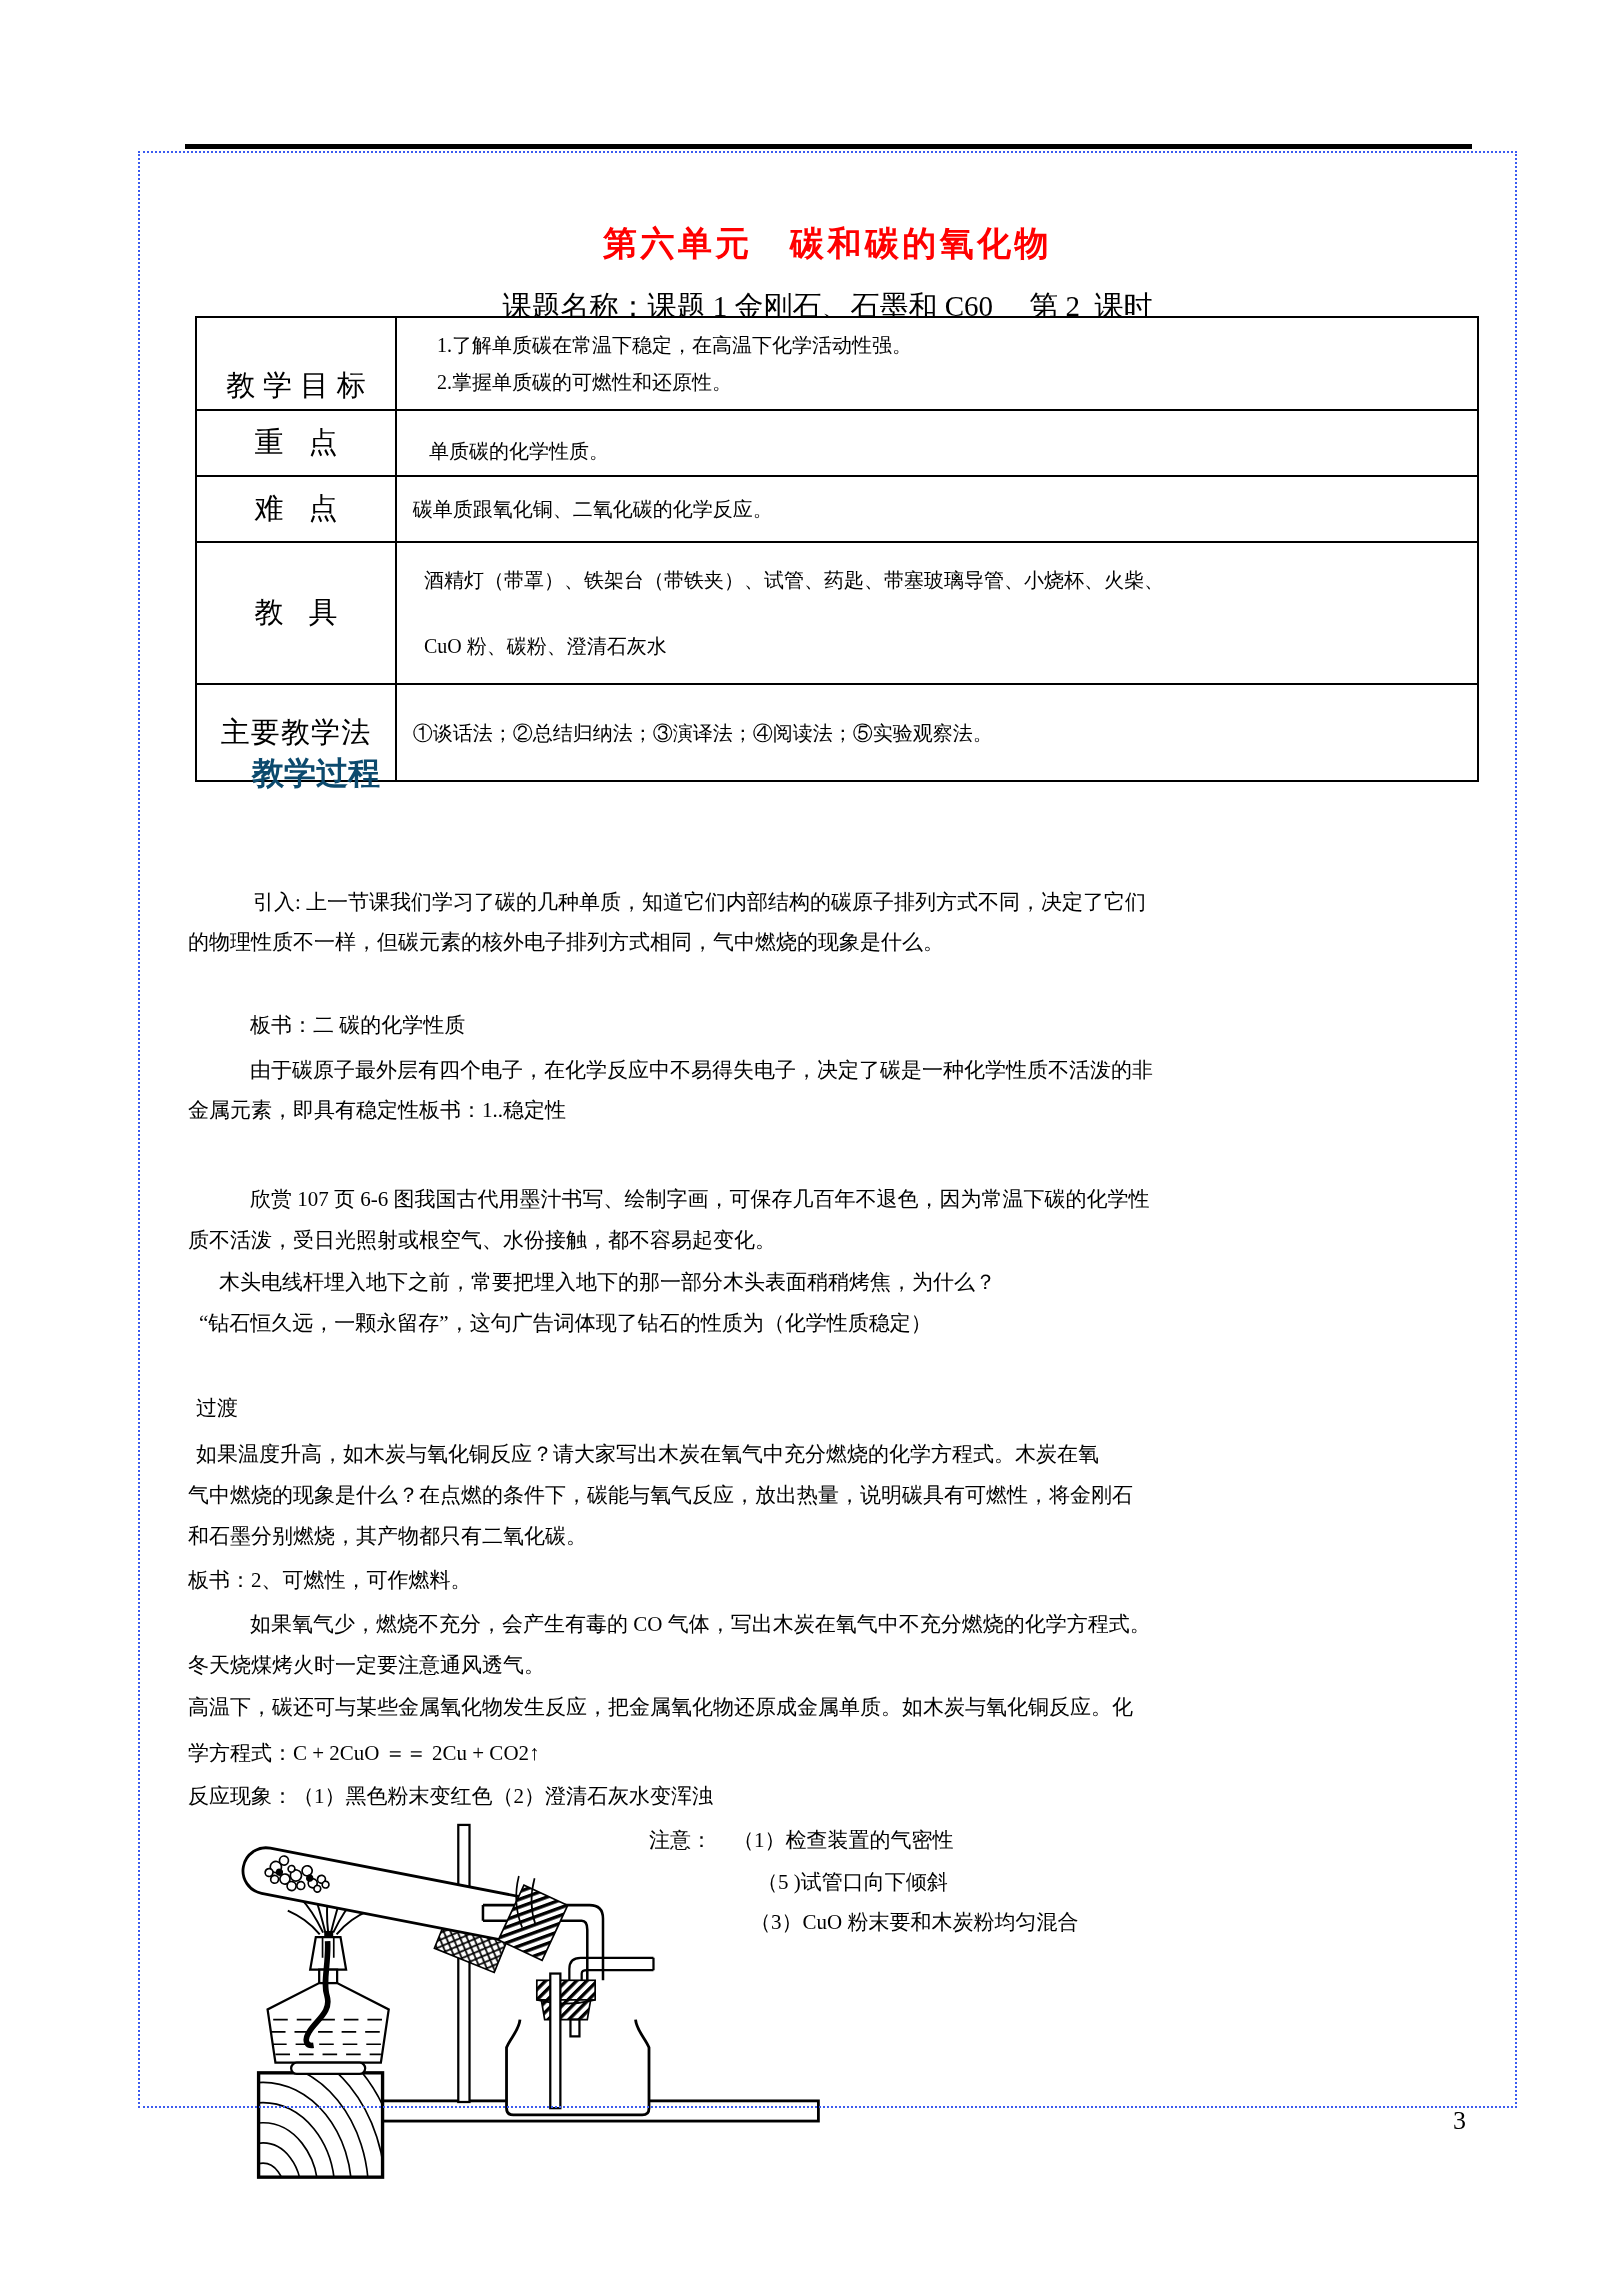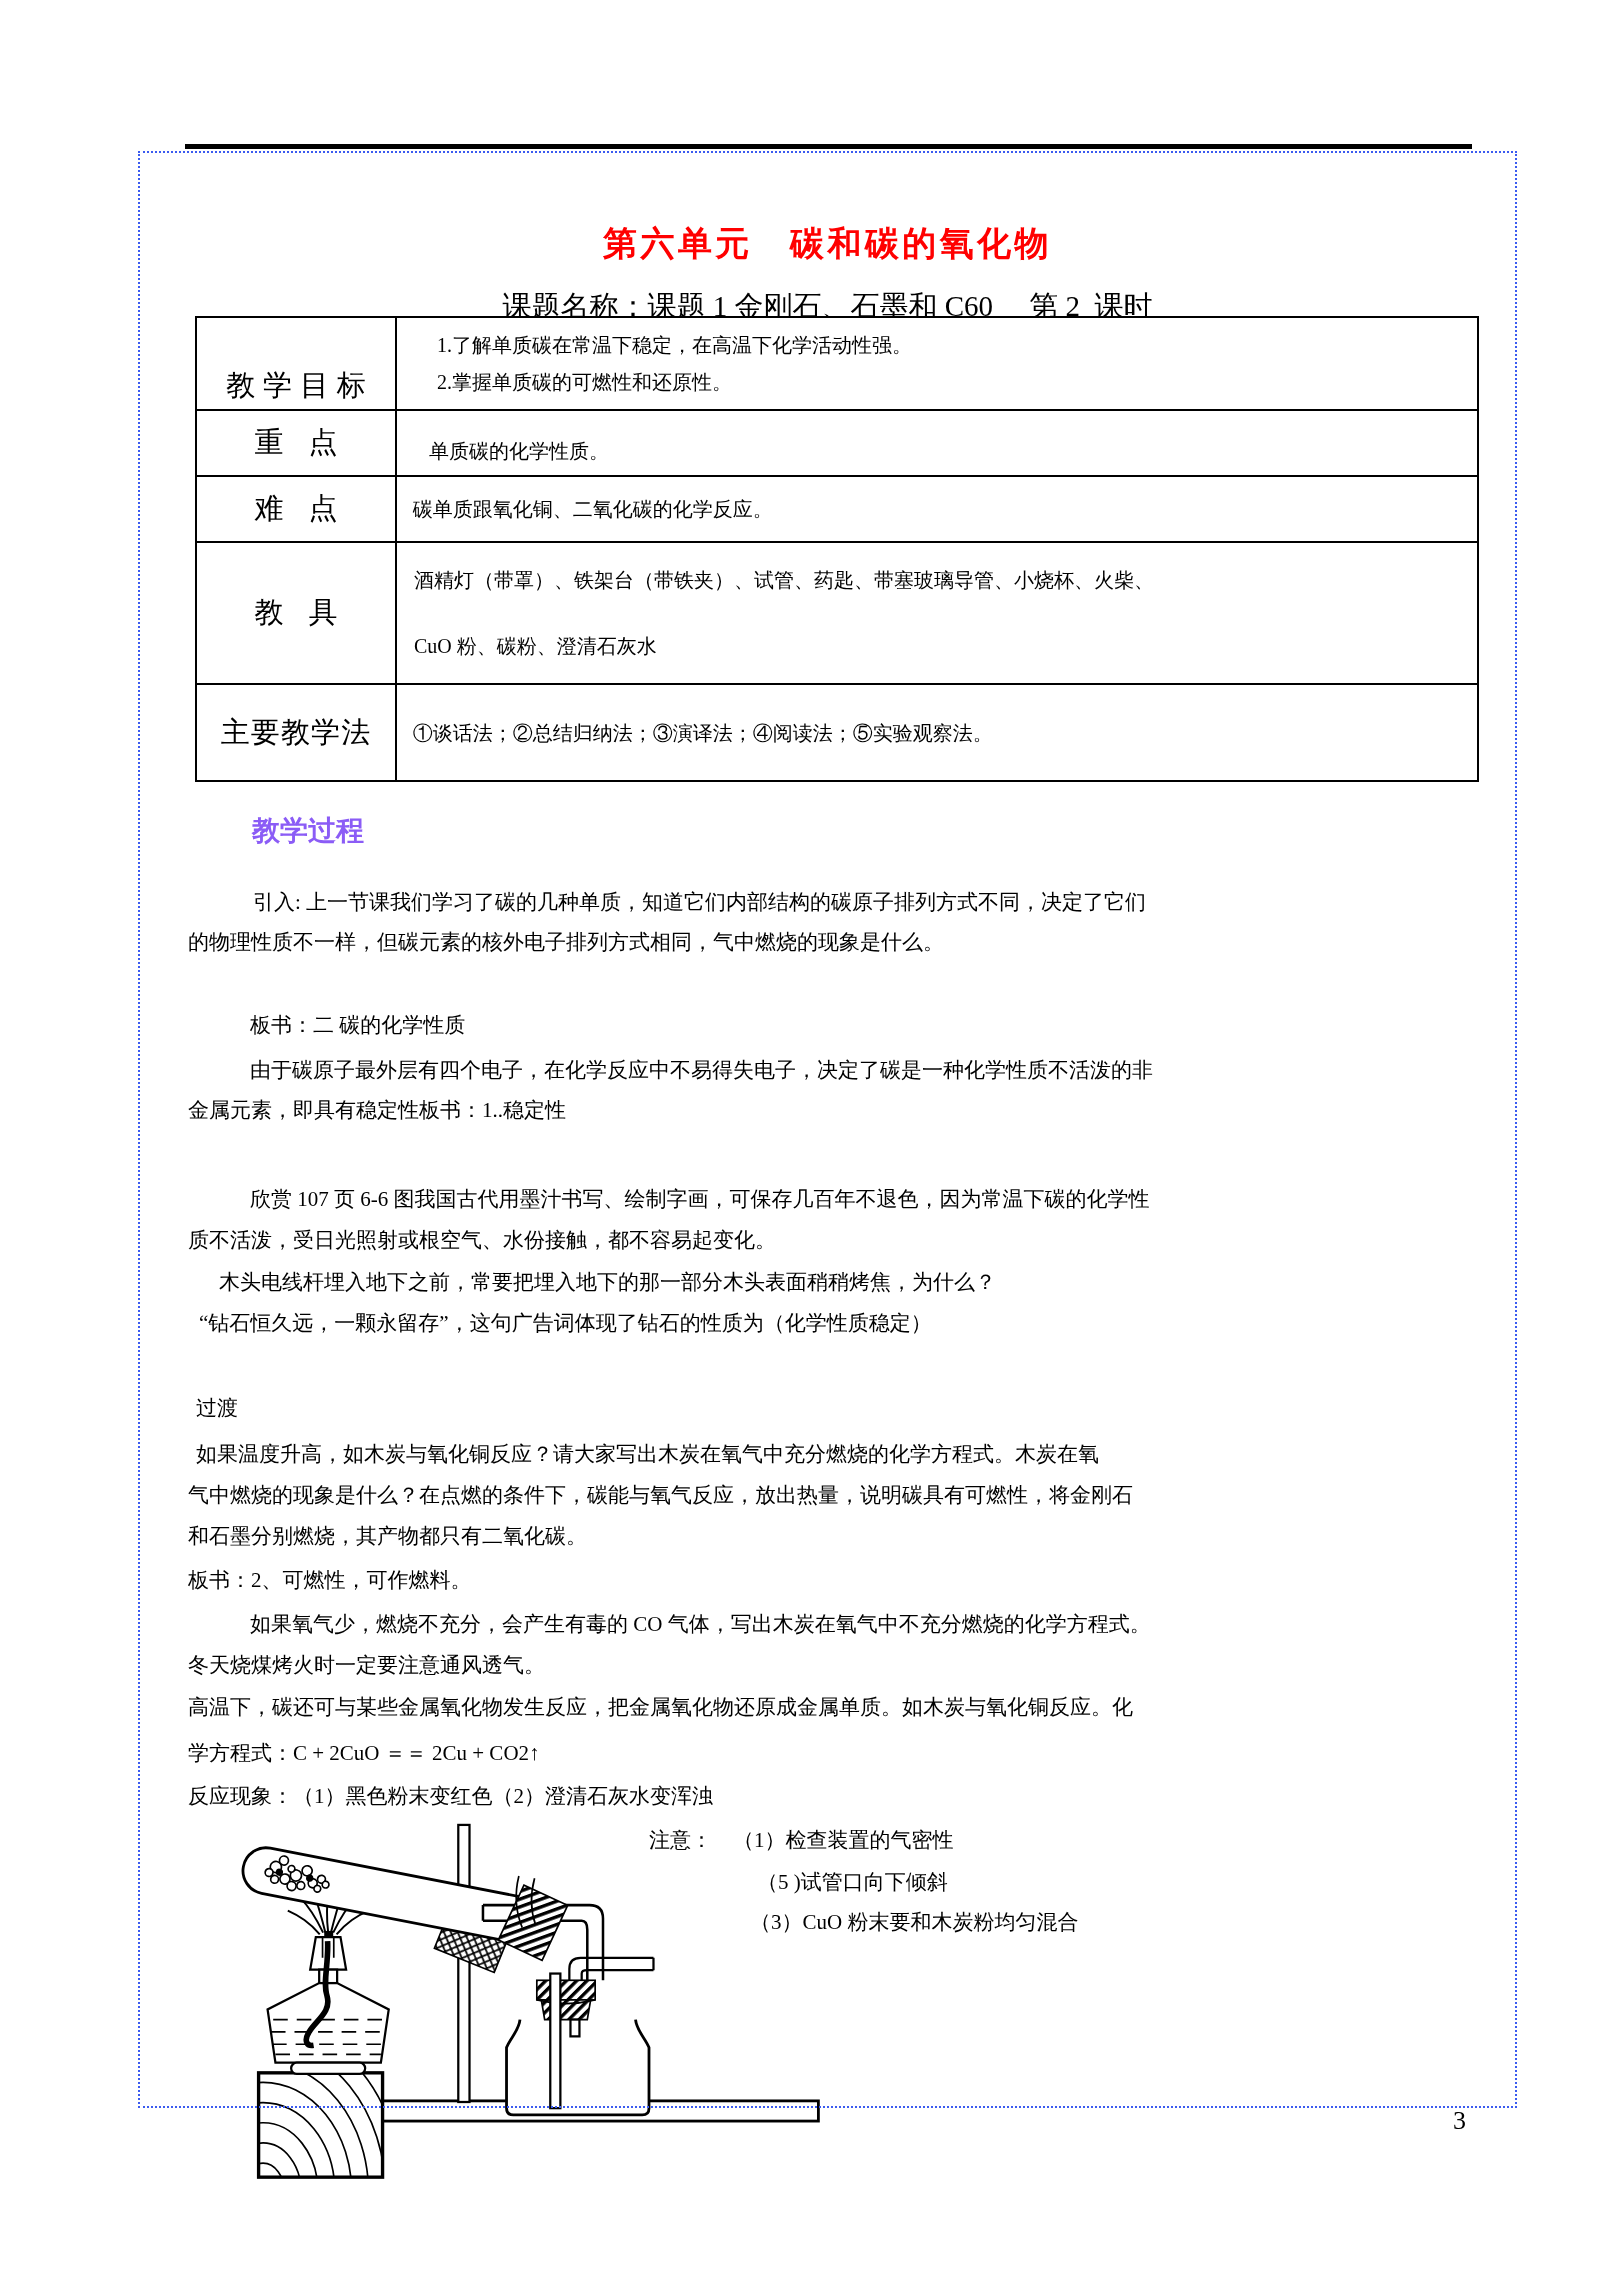--- a/index.html
+++ b/index.html
@@ -20,23 +20,23 @@
   .itable .row.first{border-top:none;}
   .label-cell{width:198px;flex:0 0 198px;border-right:2.8px solid #000;display:flex;align-items:center;justify-content:center;font-size:29px;}
   .content-cell{flex:1;display:flex;flex-direction:column;justify-content:center;font-size:20px;white-space:pre;}
   .h-r1{height:91px;} .h-r2{height:64px;} .h-r3{height:64px;} .h-r4{height:140px;} .h-r5{height:95px;}
   .ls-a{letter-spacing:7.8px;margin-right:-7.8px;margin-top:45px;}
   .ls-b{letter-spacing:25px;margin-right:-25px;}
   .ls-c{letter-spacing:1.1px;}
   .p-r1{padding-left:40px;line-height:37px;}
   .p-r2{padding-left:32px;line-height:34px;margin-top:16px;}
   .p-r3{padding-left:15.7px;line-height:34px;}
-  .p-r4{padding-left:17px;line-height:66px;}
+  .p-r4{padding-left:27px;line-height:66px;}
   .p-r5{padding-left:15.7px;line-height:34px;}
-  .sec-head{left:252px;top:812px;font-size:28px;font-weight:bold;color:#8b5cf6;white-space:pre;}
+  .sec-head{left:252px;top:752px;font-size:32px;font-weight:bold;color:#0c4a6e;white-space:pre;}
   .bline{position:absolute;font-size:21px;line-height:34px;white-space:pre;}
   .pagenum{left:1453px;top:2106px;font-size:26px;}
   svg .ln{stroke:#000;fill:none;}
 </style>
 </head>
 <body>
 
 <div class="page">
 
   <div class="abs hdr-rule"></div>

